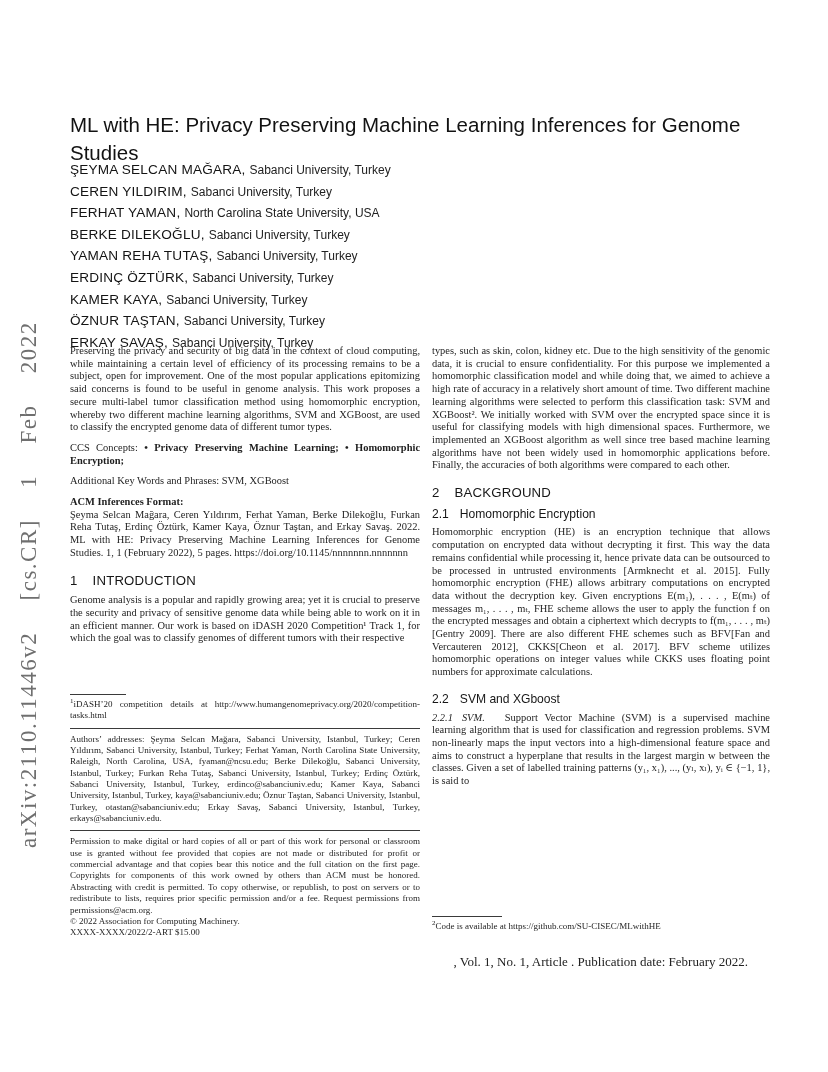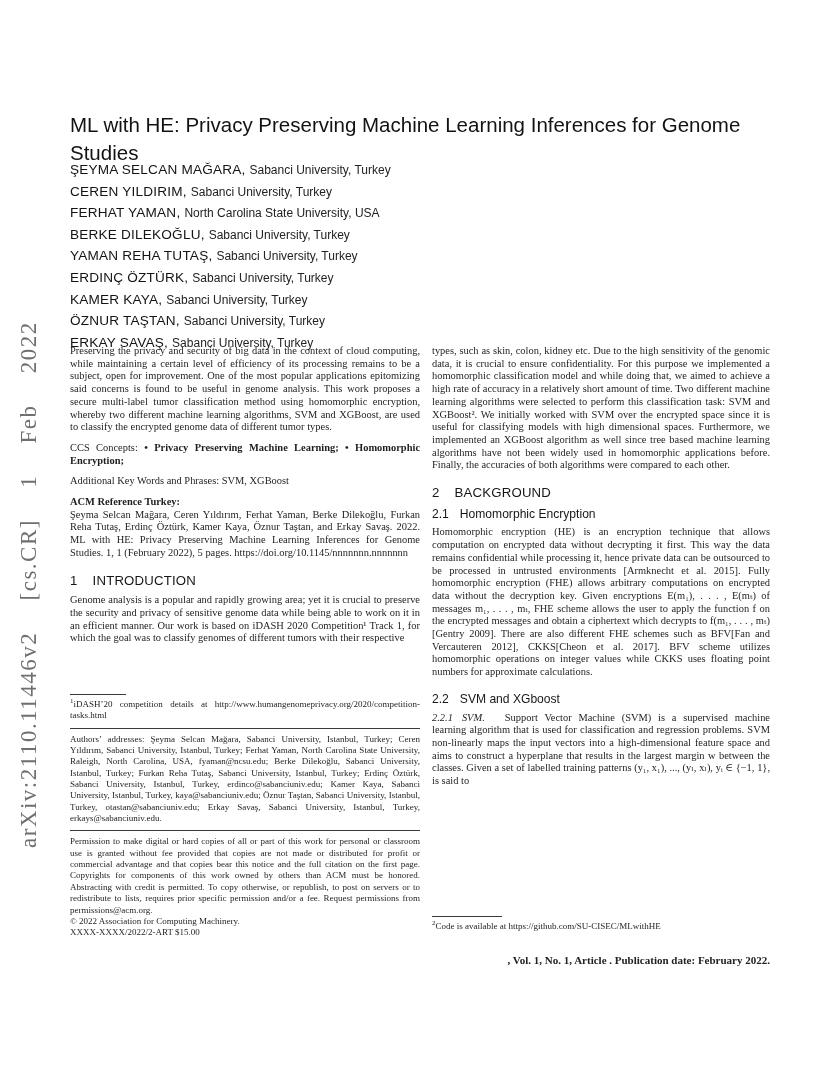--- a/index.html
+++ b/index.html
@@ -54,21 +54,21 @@
   
   .small{font-size:9px;line-height:11.35px;}
   .bottom-left{position:absolute;left:70px;top:694px;width:350px;}
   .bottom-right{position:absolute;left:432px;top:916px;width:338px;}
   .fn-rule{width:56px;border-top:1px solid #3a3a3a;margin:0 0 4px 0;}
   .fn-rule-r{width:70px;border-top:1px solid #3a3a3a;margin:0 0 4px 0;}
   .full-rule{width:100%;border-top:1px solid #3a3a3a;margin:6px 0 5px 0;}
   .bottom-left p,.bottom-right p{margin:0;text-align:justify;}
   .tight{text-align:left !important;}
   .page-footer{
-    position:absolute;top:954px;right:58px;font-size:11px;color:#222;font-weight:bold;
+    position:absolute;top:954px;right:80px;font-size:13px;color:#222;
   }
   sup,.supmark{vertical-align:super;font-size:7px;line-height:0;}
   .link{color:#1e1e1e;text-decoration:none;}
 </style>
 </head>
 <body>
 
 <div class="page">
 
   <div class="watermark">arXiv:2110.11446v2  [cs.CR]  1 Feb 2022</div>
@@ -91,21 +91,21 @@
     <p>Preserving the privacy and security of big data in the context of cloud computing, while maintaining a certain level of efficiency of its processing remains to be a subject, open for improvement. One of the most popular applications epitomizing said concerns is found to be useful in genome analysis. This work proposes a secure multi-label tumor classification method using homomorphic encryption, whereby two different machine learning algorithms, SVM and XGBoost, are used to classify the encrypted genome data of different tumor types.</p>
 
     <p class="gap-s">
       <span>CCS Concepts:</span>
       <span class="b">• Privacy Preserving Machine Learning;</span>
       <span class="b">• Homomorphic Encryption;</span>
     </p>
 
     <p class="gap-s">Additional Key Words and Phrases: SVM, XGBoost</p>
 
-    <p class="gap-s tight b">ACM Reference Turkey:</p>
+    <p class="gap-s tight b">ACM Inferences Format:</p>
     <p>Şeyma Selcan Mağara, Ceren Yıldırım, Ferhat Yaman, Berke Dilekoğlu, Furkan Reha Tutaş, Erdinç Öztürk, Kamer Kaya, Öznur Taştan, and Erkay Savaş. 2022. ML with HE: Privacy Preserving Machine Learning Inferences for Genome Studies.  1, 1 (February 2022), 5 pages. https://doi.org/10.1145/nnnnnnn.nnnnnnn</p>
 
     <div class="sec-h">
       <span class="num">1</span><span>INTRODUCTION</span>
     </div>
     <p>Genome analysis is a popular and rapidly growing area; yet it is crucial to preserve the security and privacy of sensitive genome data while being able to work on it in an efficient manner. Our work is based on iDASH 2020 Competition¹ Track 1, for which the goal was to classify genomes of different tumors with their respective</p>
   </div>
 
   <div class="bottom-left small">
     <div class="fn-rule"></div>

